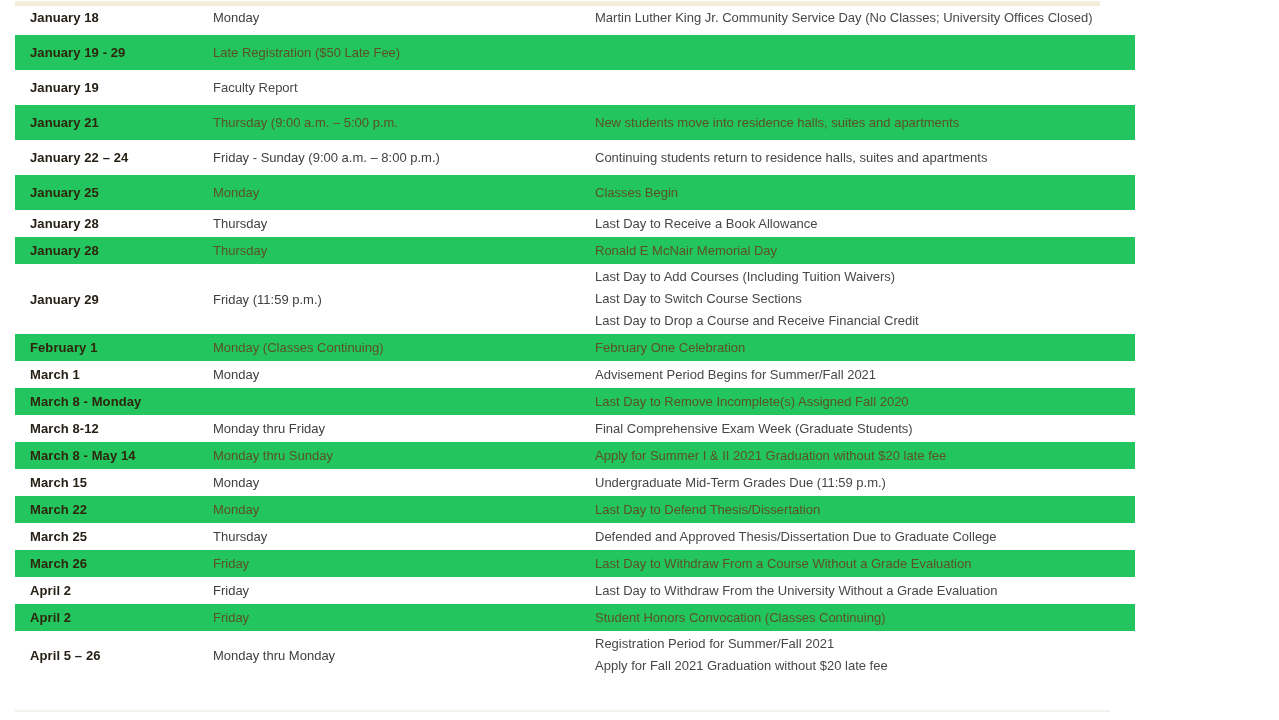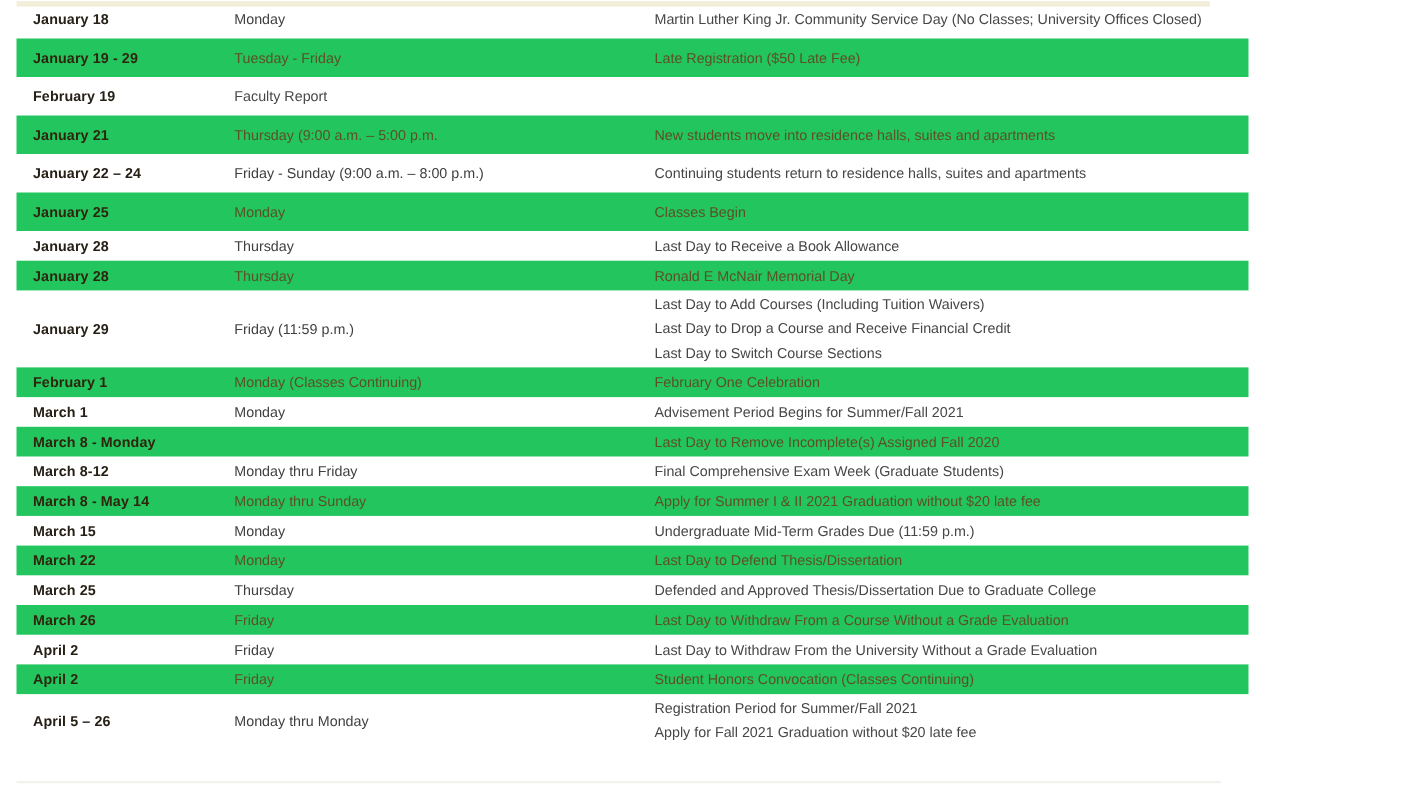--- a/index.html
+++ b/index.html
@@ -77,27 +77,26 @@
 
   <div class="row tall">
         <div class="cell date">January 18</div>
         <div class="cell day">Monday</div>
         <div class="cell event">
           <div class="evline">Martin Luther King Jr. Community Service Day (No Classes; University Offices Closed)</div>
         </div>
       </div>
       <div class="row hl tall">
         <div class="cell date">January 19 - 29</div>
-        <div class="cell day">Tuesday - Friday</div>
         <div class="cell event">
           <div class="evline">Late Registration ($50 Late Fee)</div>
         </div>
       </div>
       <div class="row tall">
-        <div class="cell date">February 19</div>
+        <div class="cell date">January 19</div>
         <div class="cell event">
           <div class="evline">Faculty Report</div>
         </div>
       </div>
       <div class="row hl tall">
         <div class="cell date">January 21</div>
         <div class="cell day">Thursday (9:00 a.m. – 5:00 p.m.</div>
         <div class="cell event">
           <div class="evline">New students move into residence halls, suites and apartments</div>
         </div>
@@ -128,22 +127,22 @@
         <div class="cell day">Thursday</div>
         <div class="cell event">
           <div class="evline">Ronald E McNair Memorial Day</div>
         </div>
       </div>
       <div class="row">
         <div class="cell date">January 29</div>
         <div class="cell day">Friday (11:59 p.m.)</div>
         <div class="cell event">
           <div class="evline">Last Day to Add Courses (Including Tuition Waivers)</div>
+          <div class="evline">Last Day to Switch Course Sections</div>
           <div class="evline">Last Day to Drop a Course and Receive Financial Credit</div>
-          <div class="evline">Last Day to Switch Course Sections</div>
         </div>
       </div>
       <div class="row hl">
         <div class="cell date">February 1</div>
         <div class="cell day">Monday (Classes Continuing)</div>
         <div class="cell event">
           <div class="evline">February One Celebration</div>
         </div>
       </div>
       <div class="row">

